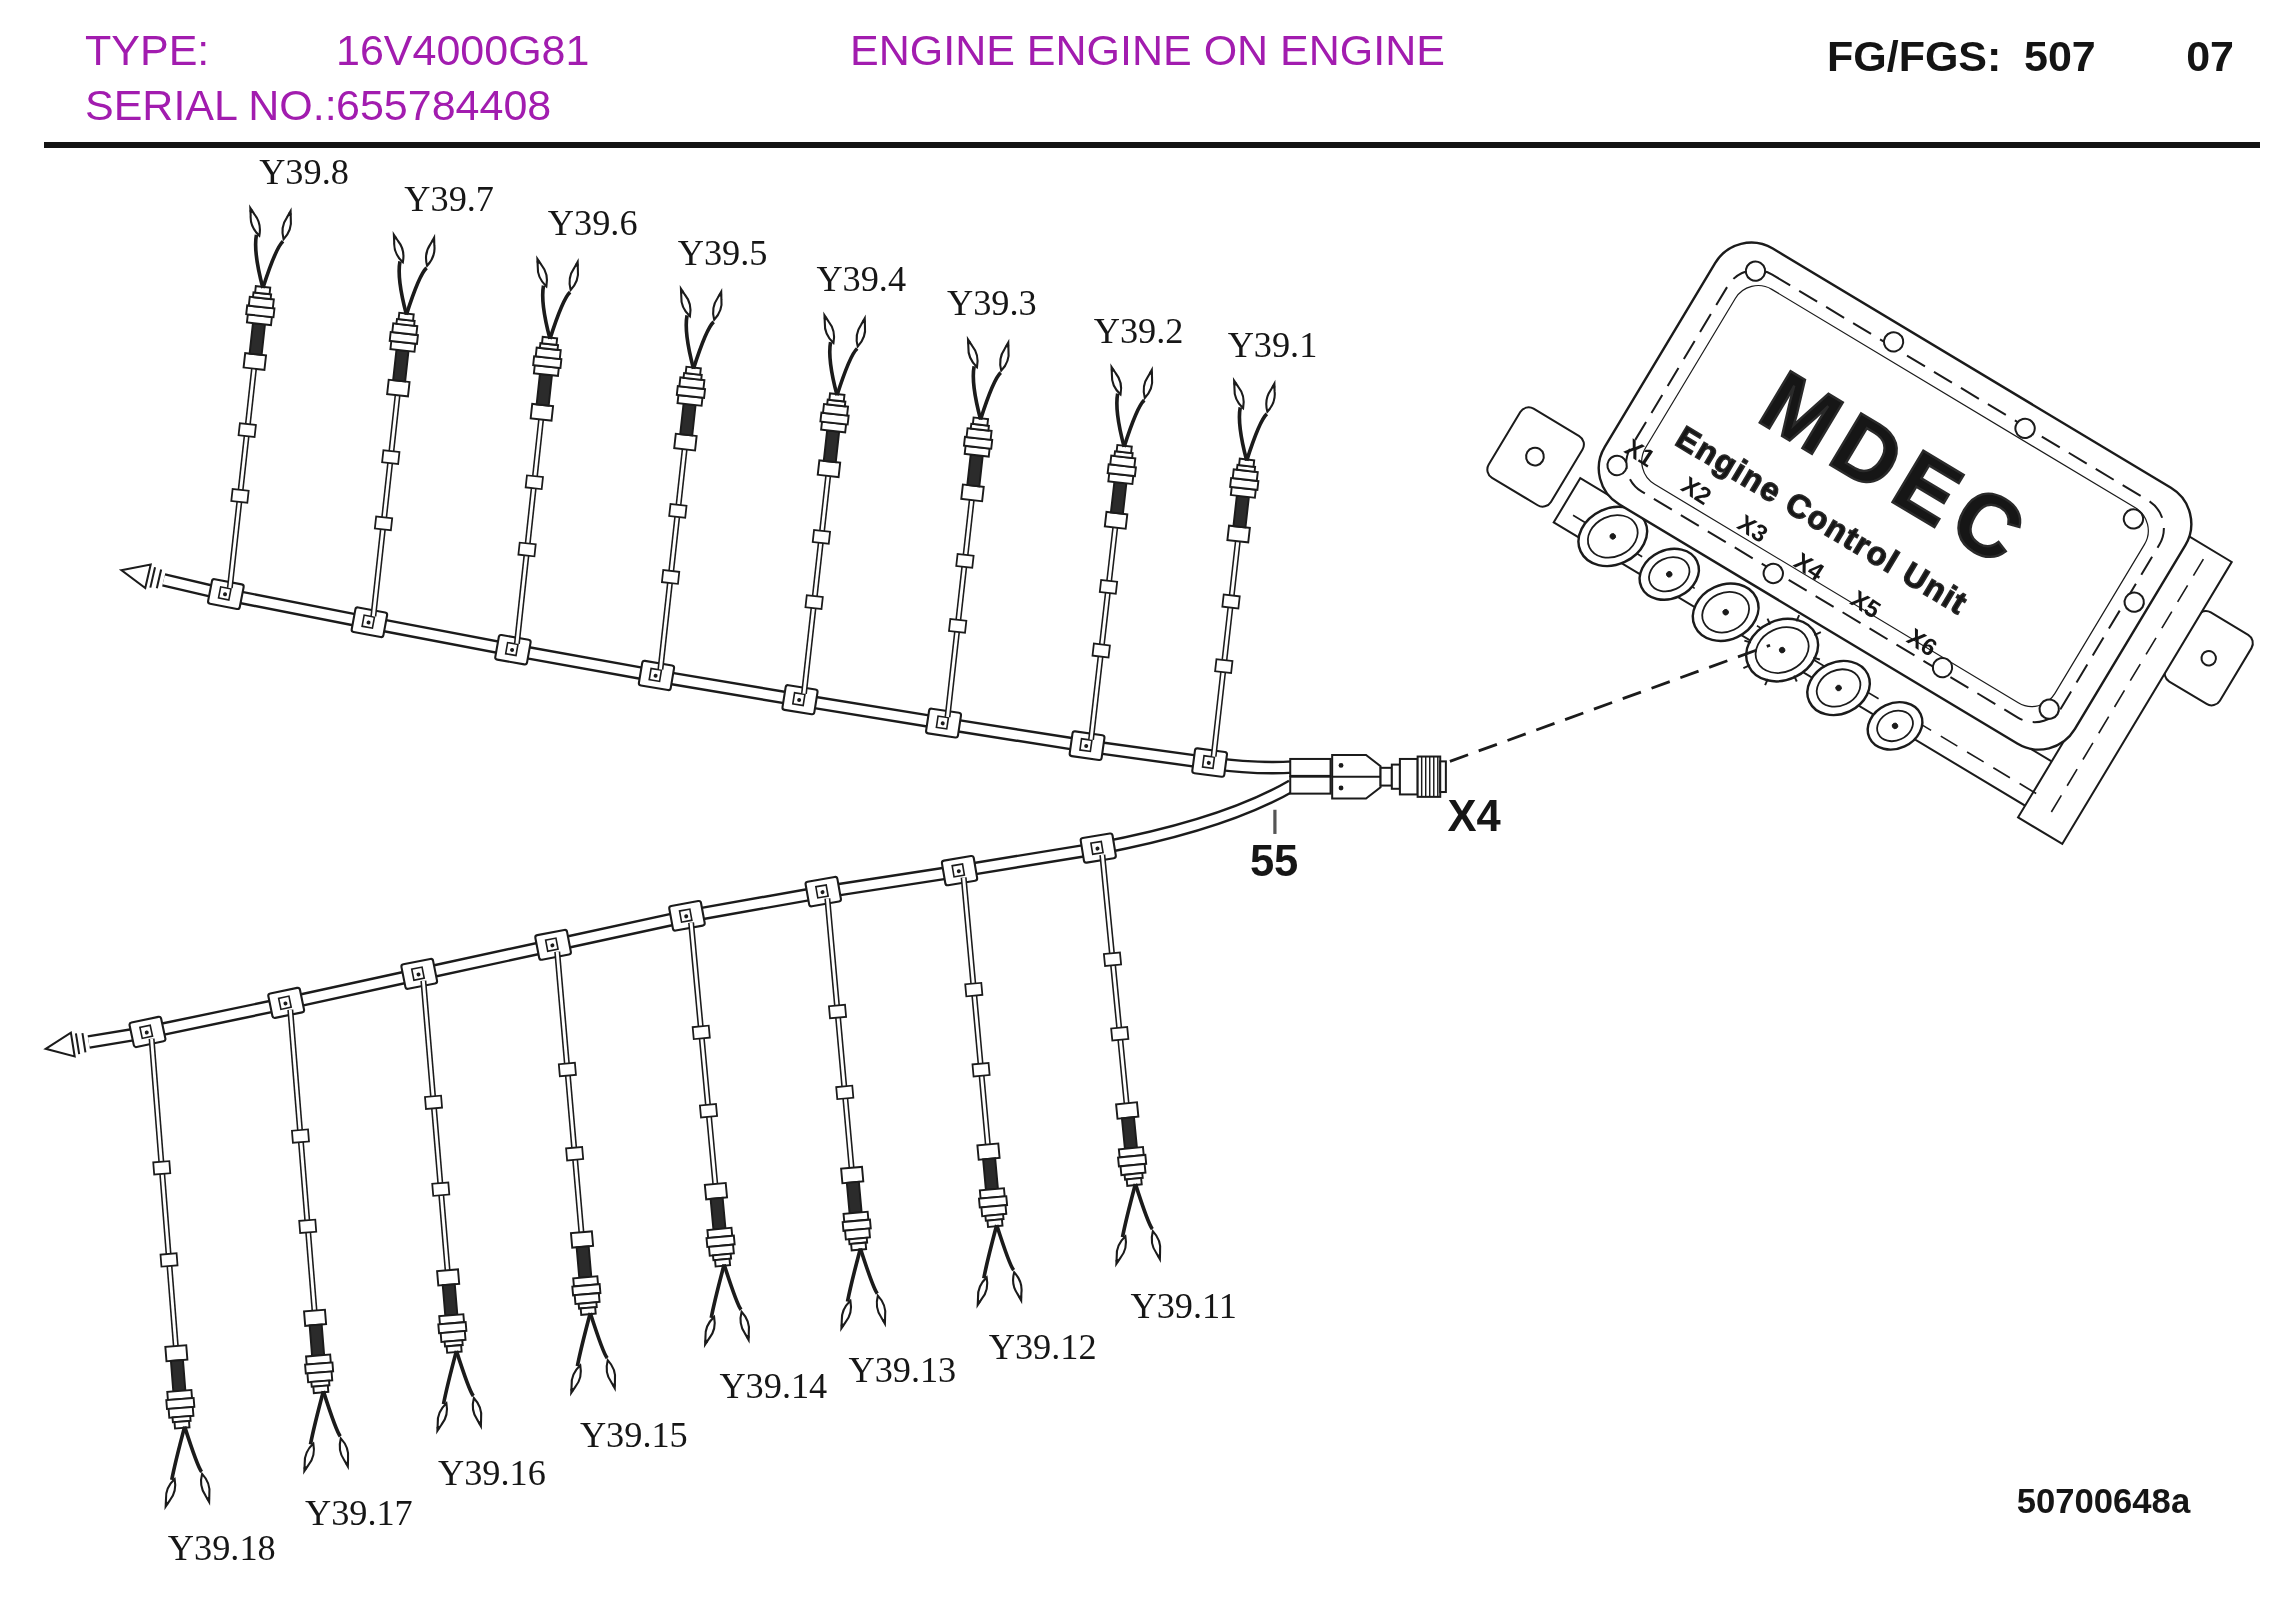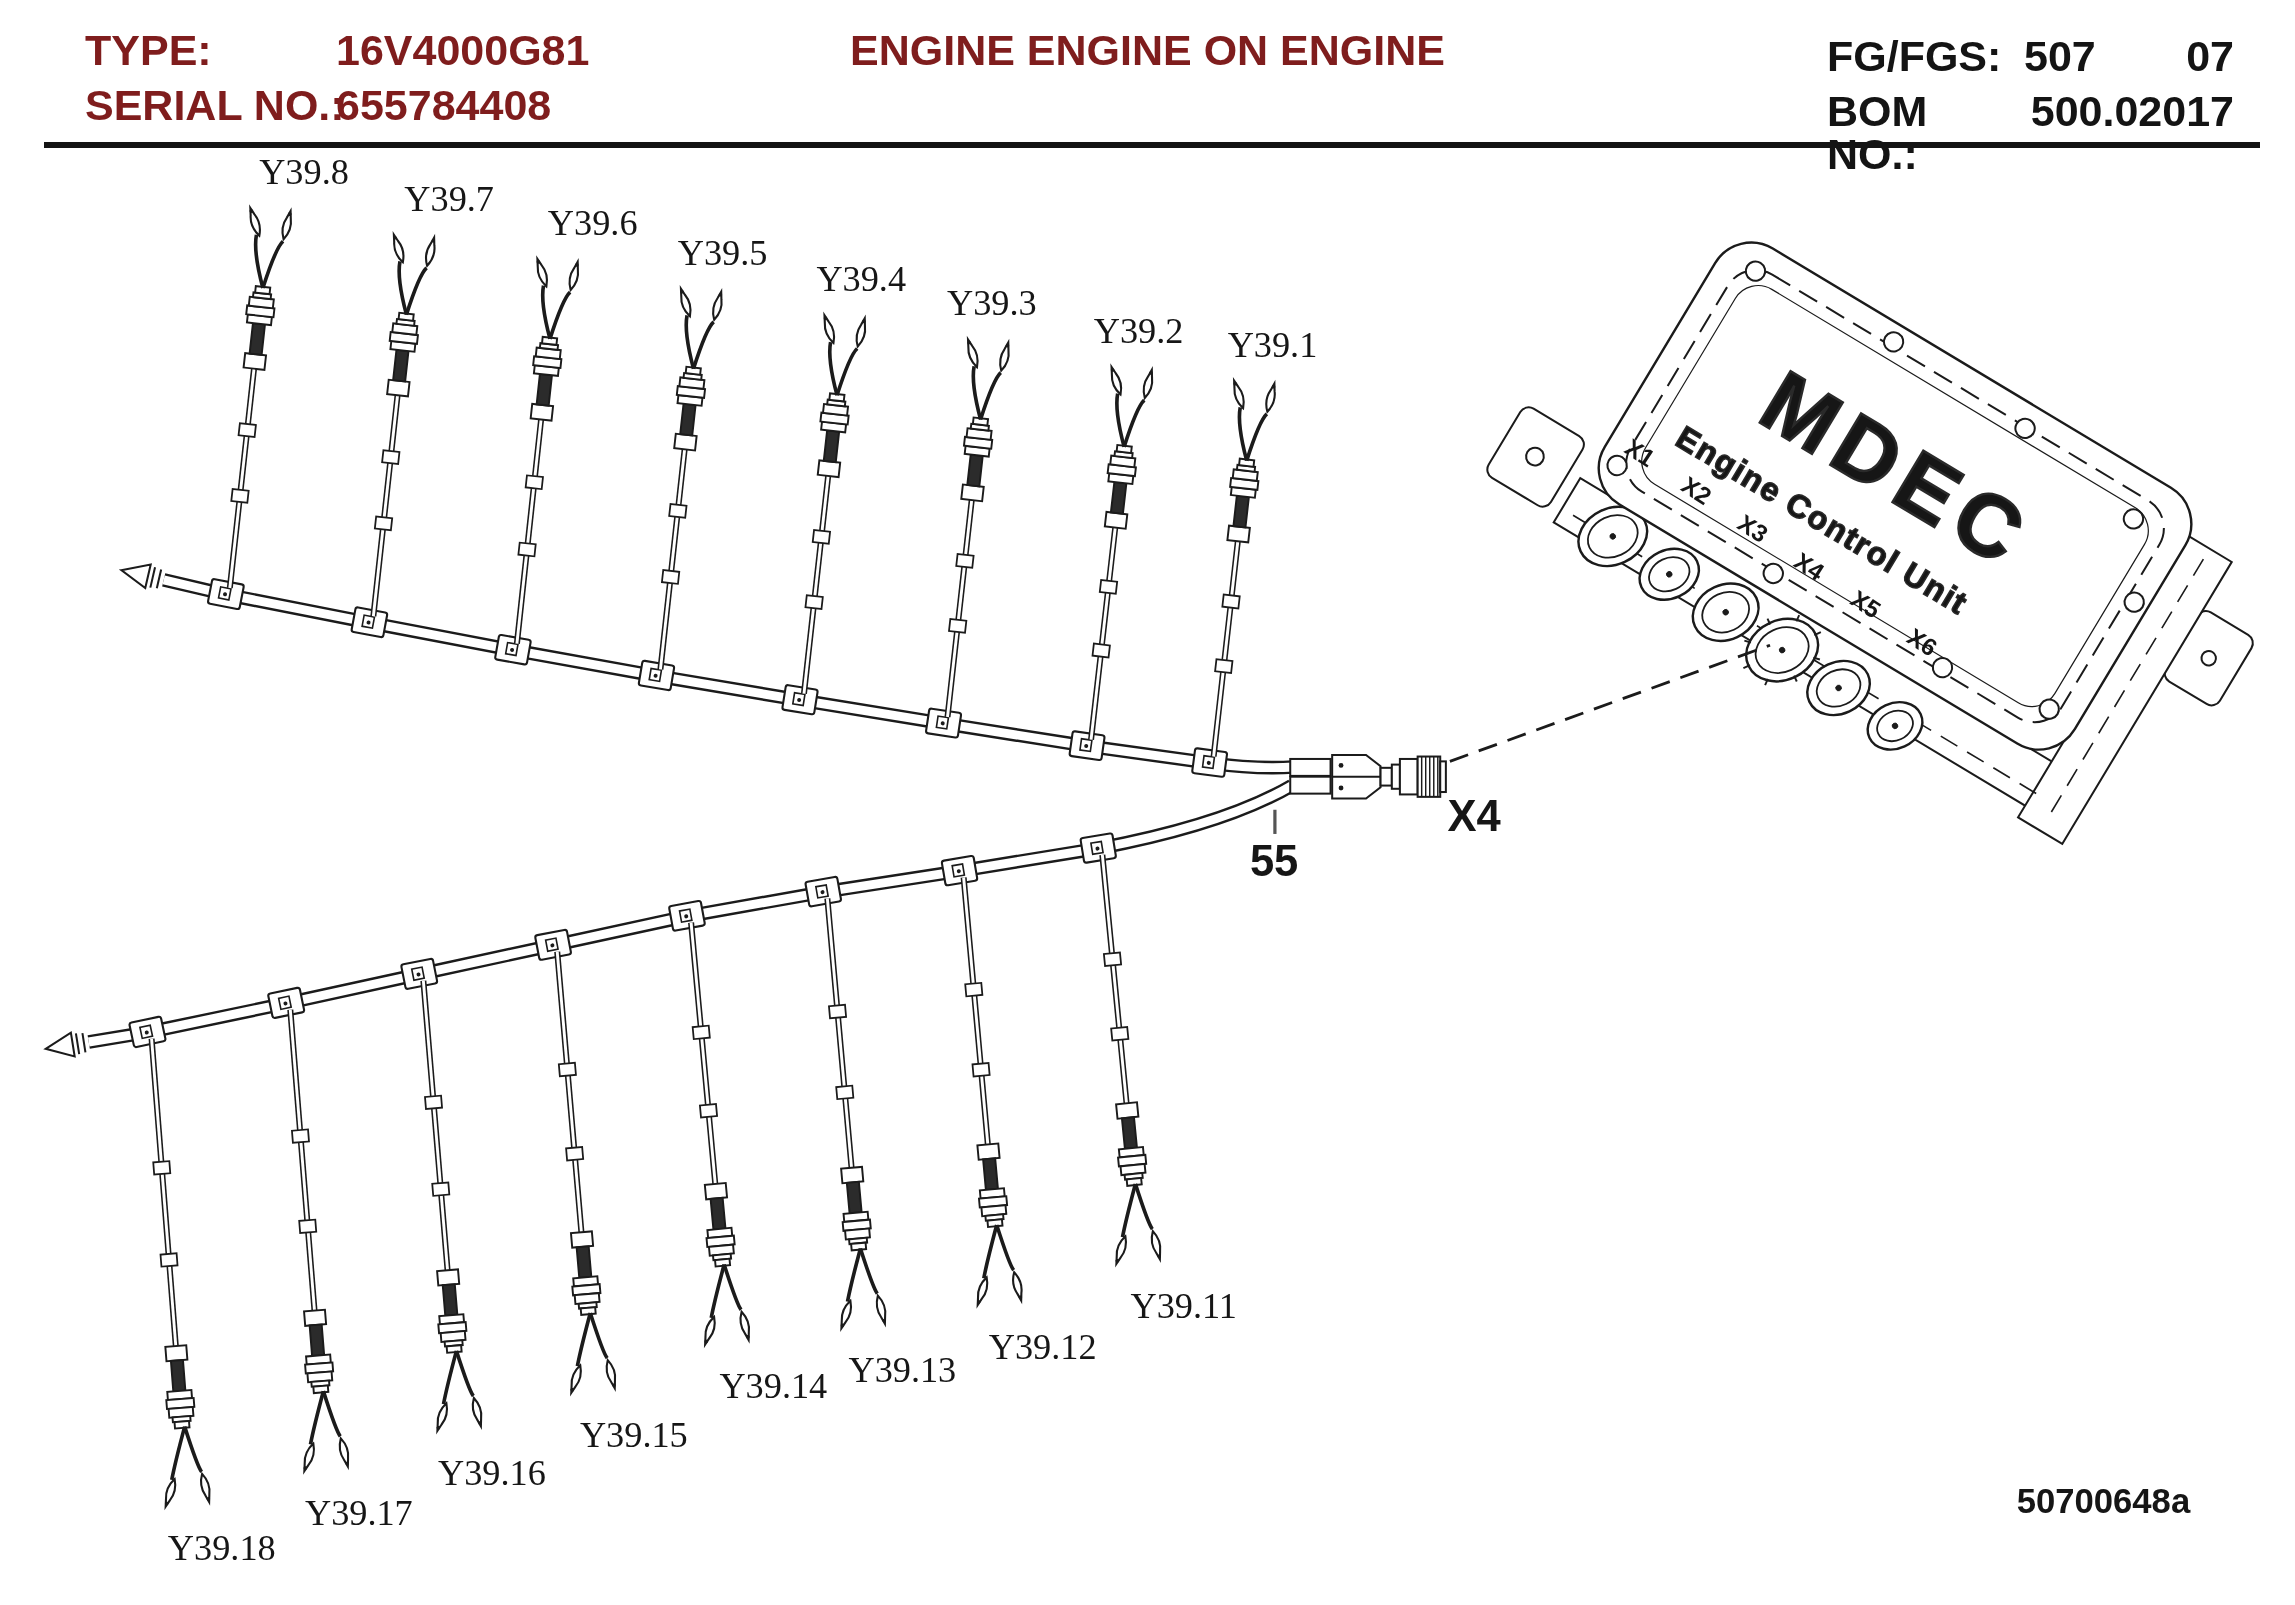--- a/index.html
+++ b/index.html
@@ -1,19 +1,19 @@
 <!DOCTYPE html>
 <html style="font-size:13px"><head>
 <meta charset="utf-8">
 <style>
   html,body{margin:0;padding:0;background:#e8e8e8;}
   .page{position:relative;width:2295px;height:1605px;background:#ffffff;overflow:hidden;
         font-family:"Liberation Sans",sans-serif;color:#111;}
-  .hdr{position:absolute;font-weight:bold;font-size:43px;line-height:1;white-space:nowrap;
-       letter-spacing:0px;color:#7f1d1d;}
+  .hdr{position:absolute;font-weight:normal;font-size:43px;line-height:1;white-space:nowrap;
+       letter-spacing:0px;color:#a21caf;}
   .rule{position:absolute;left:44px;top:142px;width:2216px;height:5.6px;background:#141414;}
   .rightblock{position:absolute;left:1827px;width:407px;}
   .rrow{display:flex;align-items:flex-start;font-weight:bold;font-size:43px;line-height:1;color:#141414;margin-top:6px;}
   svg{position:absolute;left:0;top:0;}
   text{font-family:"Liberation Serif",serif;fill:#161616;}
   .sans{font-family:"Liberation Sans",sans-serif;}
 </style>
 </head>
 <body>
 
@@ -23,26 +23,20 @@
   <div class="hdr" style="left:336px;top:29px">16V4000G81</div>
   <div class="hdr" style="left:85px;top:84px">SERIAL NO.:</div>
   <div class="hdr" style="left:336px;top:84px">655784408</div>
   <div class="hdr" style="left:0;top:29px;width:2295px;text-align:center">ENGINE ENGINE ON ENGINE</div>
 
   <div class="rightblock" style="top:29px">
     <div class="rrow">
       <span>FG/FGS:</span>
       <span style="margin-left:22.6px">507</span>
       <span style="margin-left:auto">07</span>
-    </div>
-  </div>
-  <div class="rightblock" style="top:84px">
-    <div class="rrow">
-      <span>BOM NO.:</span>
-      <span style="margin-left:22.6px">500.02017</span>
     </div>
   </div>
 
   <div class="rule"></div>
 
   <svg viewBox="0 0 2846 1990" width="2295" height="1605">
 
     <g stroke="#1b1b1b" fill="#ffffff">
       <g transform="translate(2350,615) rotate(31)">
 

